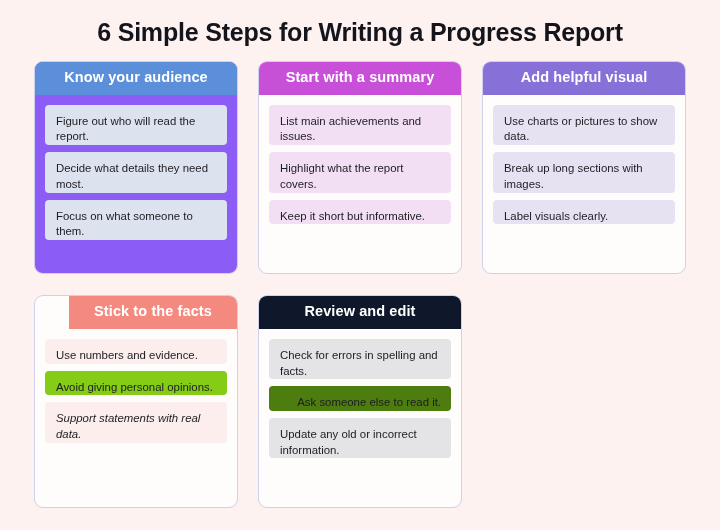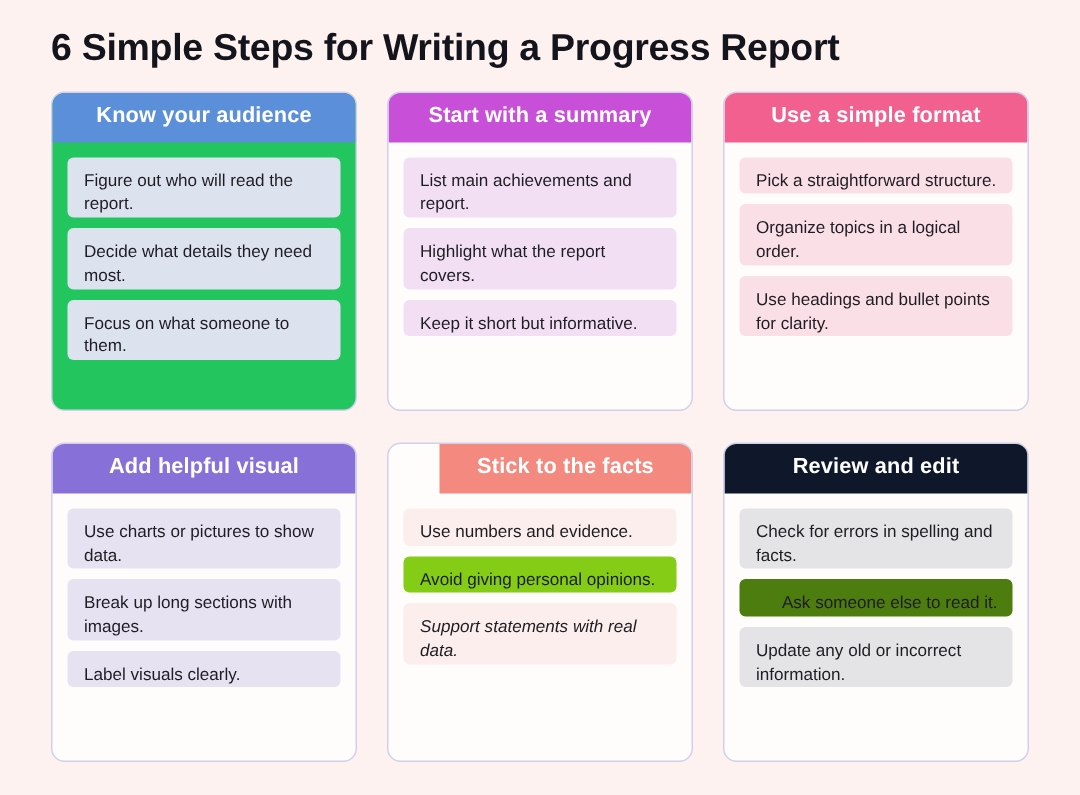--- a/index.html
+++ b/index.html
@@ -15,20 +15,21 @@
   }
   .poster {
     width: 720px;
     height: 530px;
     box-sizing: border-box;
     padding: 14px 34px 22px 34px;
     display: flex;
     flex-direction: column;
   }
   .page-title {
+    text-align: center;
     font-size: 25px;
     font-weight: bold;
     color: #14141c;
     letter-spacing: -0.2px;
     margin: 4px 0 14px 0;
     line-height: 1.15;
   }
   .grid {
     flex: 1;
     display: grid;
@@ -76,46 +77,38 @@
 </style>
 </head>
 <body style="background: rgb(253, 242, 239);">
 
 <div class="poster">
 
   <h1 class="page-title" style="color: rgb(20, 20, 28);">6 Simple Steps for Writing a Progress Report</h1>
 
   <div class="grid">
 
-    <div class="card" style="background: #22c55e; border-color: rgb(207, 208, 236);">
+    <div class="card" style="background: #8b5cf6; border-color: rgb(207, 208, 236);">
       <div class="card-header" style="background: rgb(91, 143, 217);">Know your audience</div>
       <div class="card-body">
         <div class="card-item" style="background: rgb(221, 226, 239);">Figure out who will read the report.</div>
         <div class="card-item" style="background: rgb(221, 226, 239);">Decide what details they need most.</div>
         <div class="card-item" style="background: rgb(221, 226, 239);">Focus on what someone to them.</div>
       </div>
     </div>
 
     <div class="card" style="background: rgb(255, 253, 252); border-color: rgb(207, 208, 236);">
       <div class="card-header" style="background: rgb(200, 80, 216);">Start with a summary</div>
       <div class="card-body">
-        <div class="card-item" style="background: rgb(242, 223, 244);">List main achievements and report.</div>
+        <div class="card-item" style="background: rgb(242, 223, 244);">List main achievements and issues.</div>
         <div class="card-item" style="background: rgb(242, 223, 244);">Highlight what the report covers.</div>
         <div class="card-item" style="background: rgb(242, 223, 244);">Keep it short but informative.</div>
       </div>
     </div>
 
-    <div class="card" style="background: rgb(255, 253, 252); border-color: rgb(207, 208, 236);">
-      <div class="card-header" style="background: rgb(242, 96, 143);">Use a simple format</div>
-      <div class="card-body">
-        <div class="card-item" style="background: rgb(251, 223, 230);">Pick a straightforward structure.</div>
-        <div class="card-item" style="background: rgb(251, 223, 230);">Organize topics in a logical order.</div>
-        <div class="card-item" style="background: rgb(251, 223, 230);">Use headings and bullet points for clarity.</div>
-      </div>
-    </div>
 
     <div class="card" style="background: rgb(255, 253, 252); border-color: rgb(207, 208, 236);">
       <div class="card-header" style="background: rgb(135, 112, 216);">Add helpful visual</div>
       <div class="card-body">
         <div class="card-item" style="background: rgb(230, 226, 242);">Use charts or pictures to show data.</div>
         <div class="card-item" style="background: rgb(230, 226, 242);">Break up long sections with images.</div>
         <div class="card-item" style="background: rgb(230, 226, 242);">Label visuals clearly.</div>
       </div>
     </div>
 

